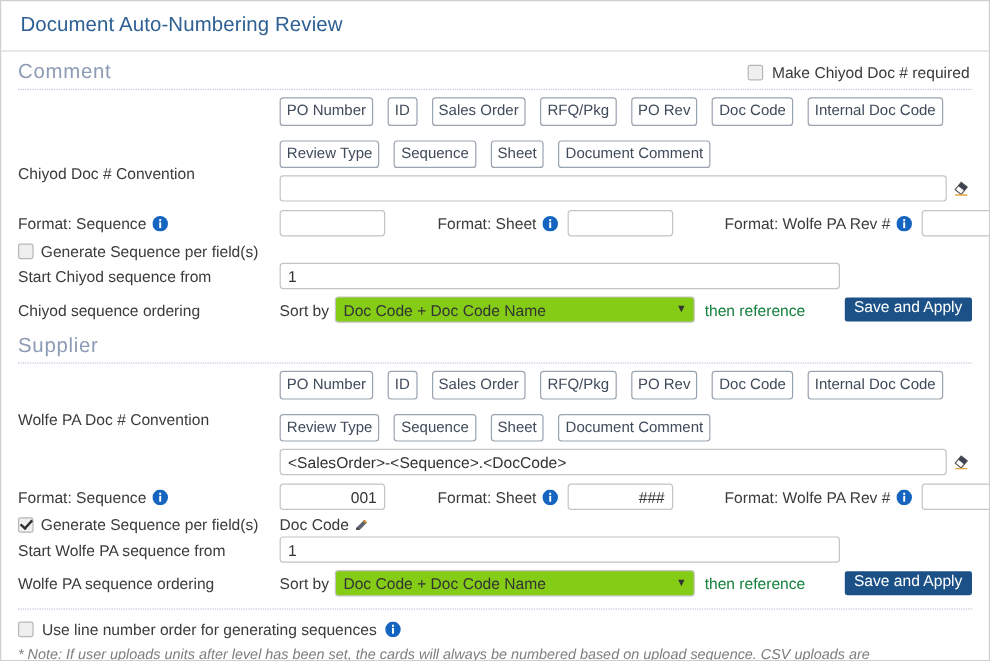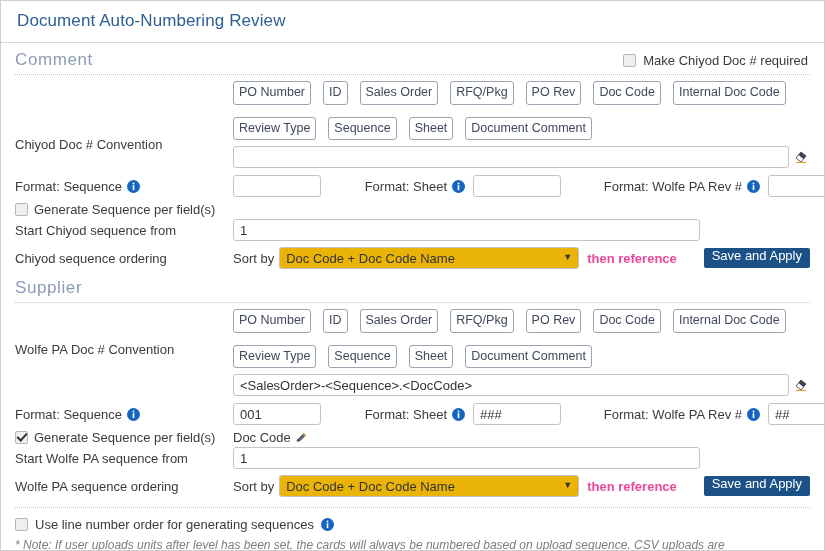--- a/index.html
+++ b/index.html
@@ -148,21 +148,21 @@
   .fmt-label {
     display: flex;
     align-items: center;
     gap: 5px;
     font-size: 13px;
     color: #3b3b3b;
   }
   .fmt-seq-label { width: 218px; flex:none; }
   .fmt-sheet-label { width: 120px; flex:none; margin-left: 24px;}
   .fmt-rev-label { width: 175px; flex:none; margin-left: 24px;}
-  .fmt-input { width: 88px; }
+  .fmt-input { width: 88px; text-align: right; }
 
   .info-icon { width: 13px; height: 13px; display:block; flex:none; }
 
   .gen-row {
     display: flex;
     align-items: center;
     margin-top: 5px;
   }
   .gen-left {
     width: 218px;
@@ -196,37 +196,37 @@
     justify-content: flex-end;
   }
   .sortby-text { font-size: 13px; color: #3b3b3b; margin-right: 5px; }
   .select-box {
     position: relative;
     width: 300px;
     height: 22px;
     box-sizing: border-box;
     border: 1px solid #c4c4c4;
     border-radius: 3px;
-    background: #eab308;
+    background: #84cc16;
     font-size: 13px;
     color: #333;
     padding: 3px 22px 3px 6px;
     cursor: pointer;
     white-space: nowrap;
     overflow: hidden;
   }
   .select-box::after {
     content: "\25BC";
     position: absolute;
     right: 6px;
     top: 4px;
     font-size: 9px;
     color: #333;
   }
-  .then-ref { font-size: 13px; color:#ec4899; margin-left: 8px; font-weight: bold; }
+  .then-ref { font-size: 13px; color:#15803d; margin-left: 8px; }
   .save-btn {
     margin-left: auto;
     background: #1b5186;
     color: #ffffff;
     font-size: 13px;
     font-family: "Liberation Sans", sans-serif;
     border: none;
     border-radius: 2px;
     padding: 0 8px 5px 8px;
     cursor: pointer;

